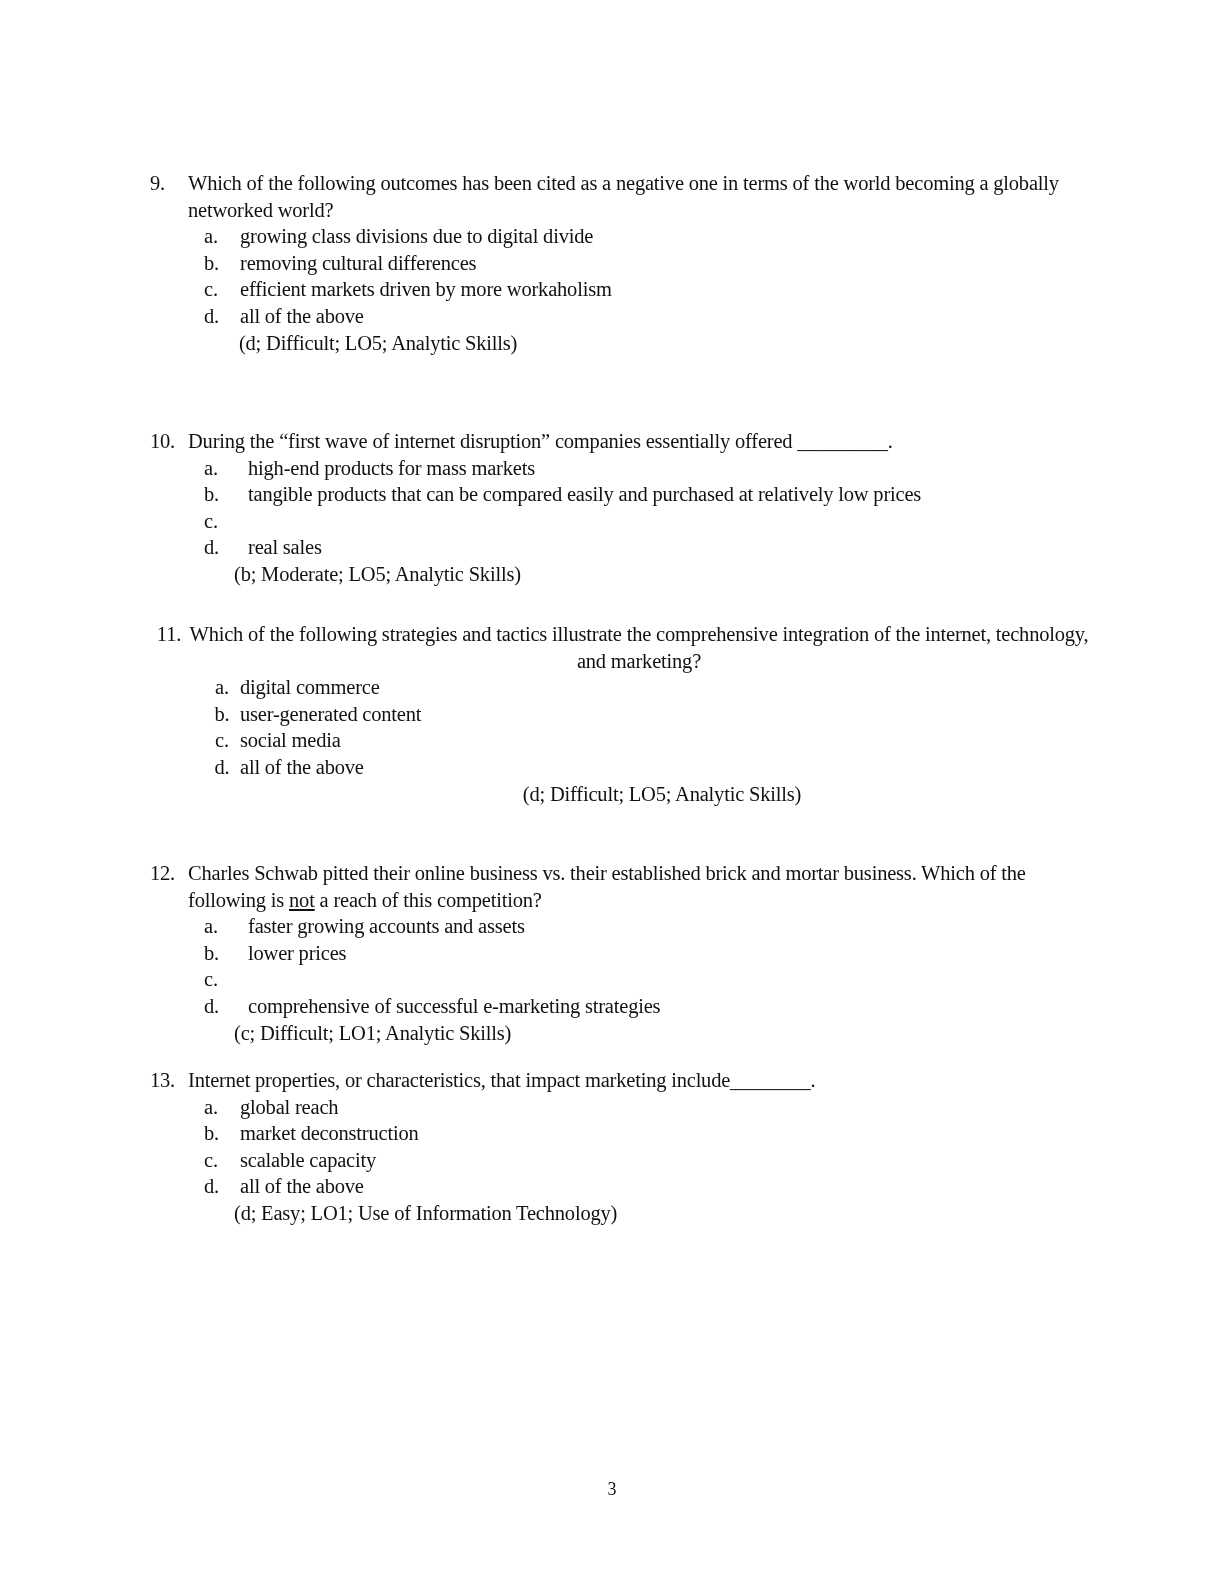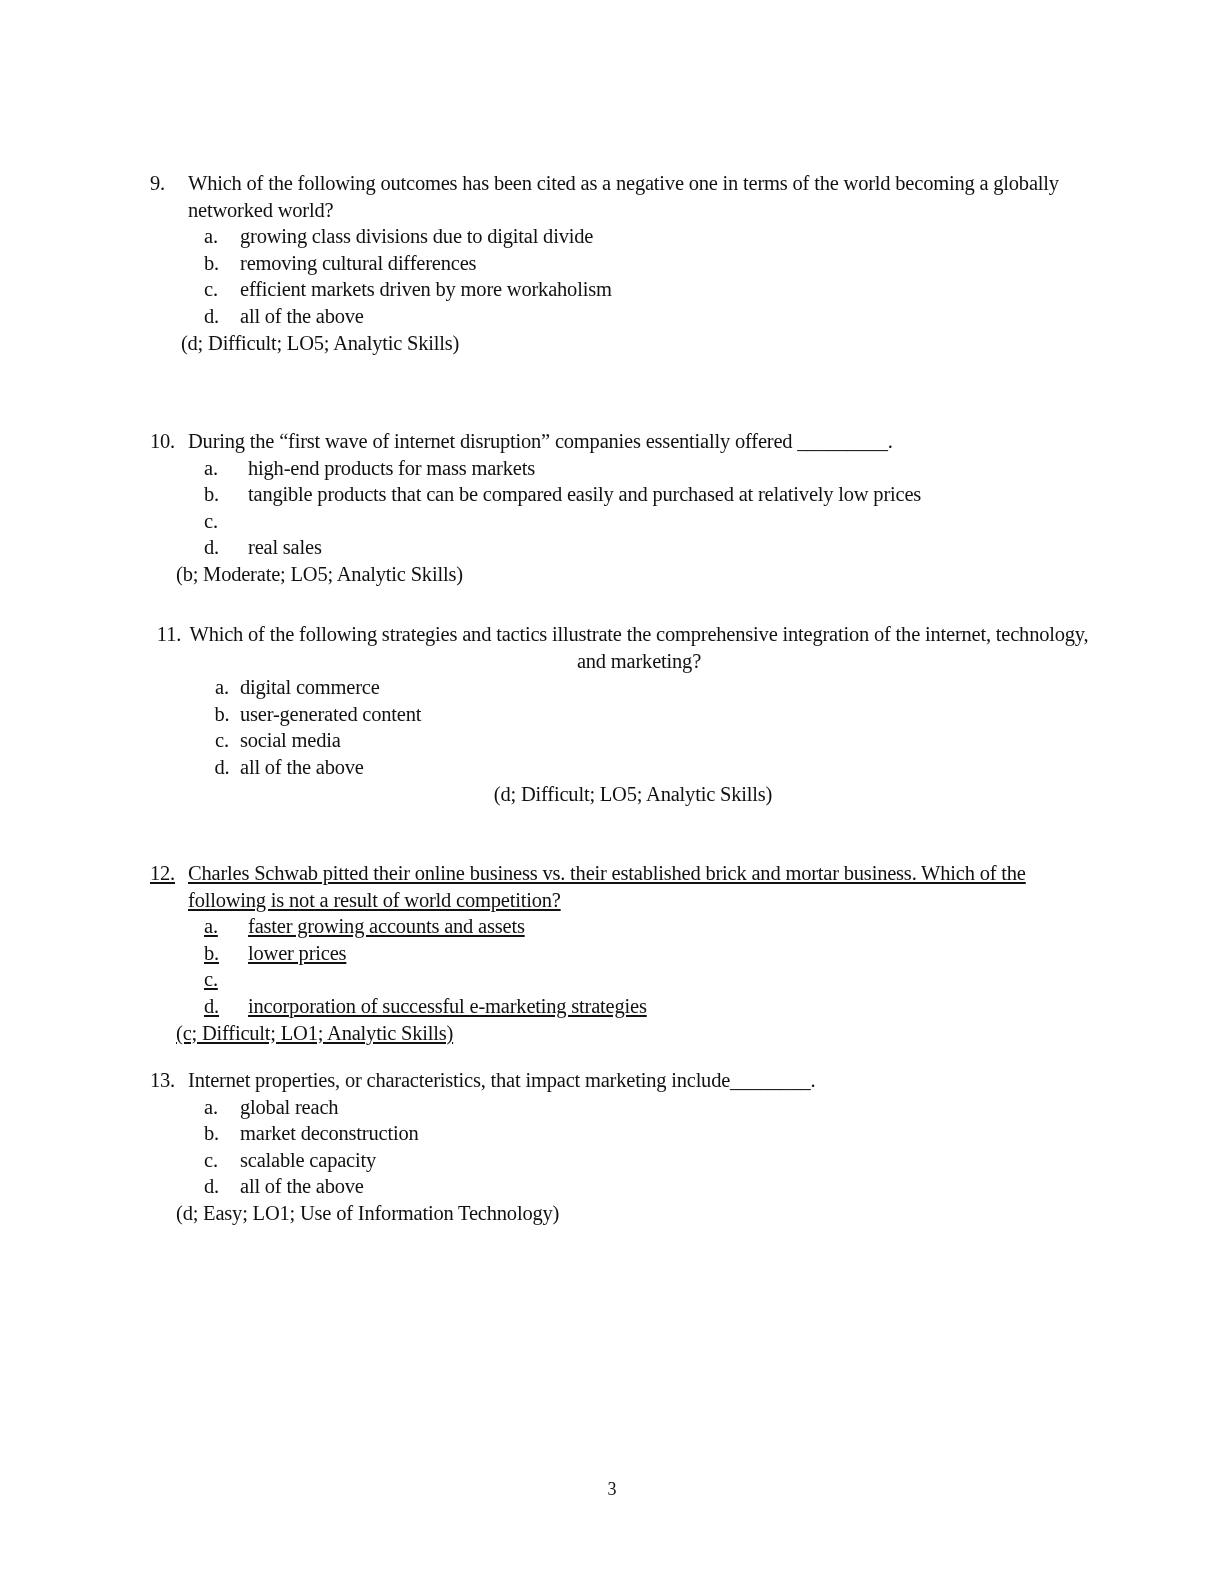--- a/index.html
+++ b/index.html
@@ -8,21 +8,21 @@
   .stem { display: flex; }
   .num { width: 38px; flex: none; }
   .stem-text { flex: 1; }
   .opts { margin: 0; padding: 0; list-style: none; }
   .opt { display: flex; }
   .opt .letter { flex: none; }
   .q.narrow .opt { margin-left: 54px; }
   .q.narrow .opt .letter { width: 36px; }
   .q.wide .opt { margin-left: 54px; }
   .q.wide .opt .letter { width: 44px; }
-  .meta { margin-left: 26px; }
+  .meta { margin-left: 84px; }
   .u { text-decoration: underline; }
   .pagenum { position: absolute; top: 1479px; left: 0; width: 1224px; text-align: center; font-size: 18px; }
 </style>
 </head>
 <body>
 
 <div class="q narrow" style="top:170px;">
   <div class="stem">
     <span class="num">9.</span>
     <span class="stem-text">Which of the following outcomes has been cited as a negative one in terms of the world becoming a globally networked world?</span>
@@ -92,40 +92,40 @@
         <span>social media</span>
       </li>
     <li class="opt">
         <span class="letter">d.</span>
         <span>all of the above</span>
       </li>
   </ul>
   <div class="meta">(d; Difficult; LO5; Analytic Skills)</div>
 </div>
 
-<div class="q wide" style="top:860px;text-decoration:underline;">
+<div class="q wide" style="top:860px;">
   <div class="stem">
     <span class="num">12.</span>
-    <span class="stem-text"><span>Charles Schwab pitted their online business vs. their established brick and mortar business. Which of the following is </span><span class="u">not</span><span> a result of world competition?</span></span>
+    <span class="stem-text"><span>Charles Schwab pitted their online business vs. their established brick and mortar business. Which of the following is </span><span class="u">not</span><span> a reach of this competition?</span></span>
   </div>
   <ul class="opts">
     <li class="opt">
         <span class="letter">a.</span>
         <span>faster growing accounts and assets</span>
       </li>
     <li class="opt">
         <span class="letter">b.</span>
         <span>lower prices</span>
       </li>
     <li class="opt">
         <span class="letter">c.</span>
       </li>
     <li class="opt">
         <span class="letter">d.</span>
-        <span>incorporation of successful e-marketing strategies</span>
+        <span>comprehensive of successful e-marketing strategies</span>
       </li>
   </ul>
   <div class="meta">(c; Difficult; LO1; Analytic Skills)</div>
 </div>
 
 <div class="q narrow" style="top:1067px;">
   <div class="stem">
     <span class="num">13.</span>
     <span class="stem-text">Internet properties, or characteristics, that impact marketing include________.</span>
   </div>

